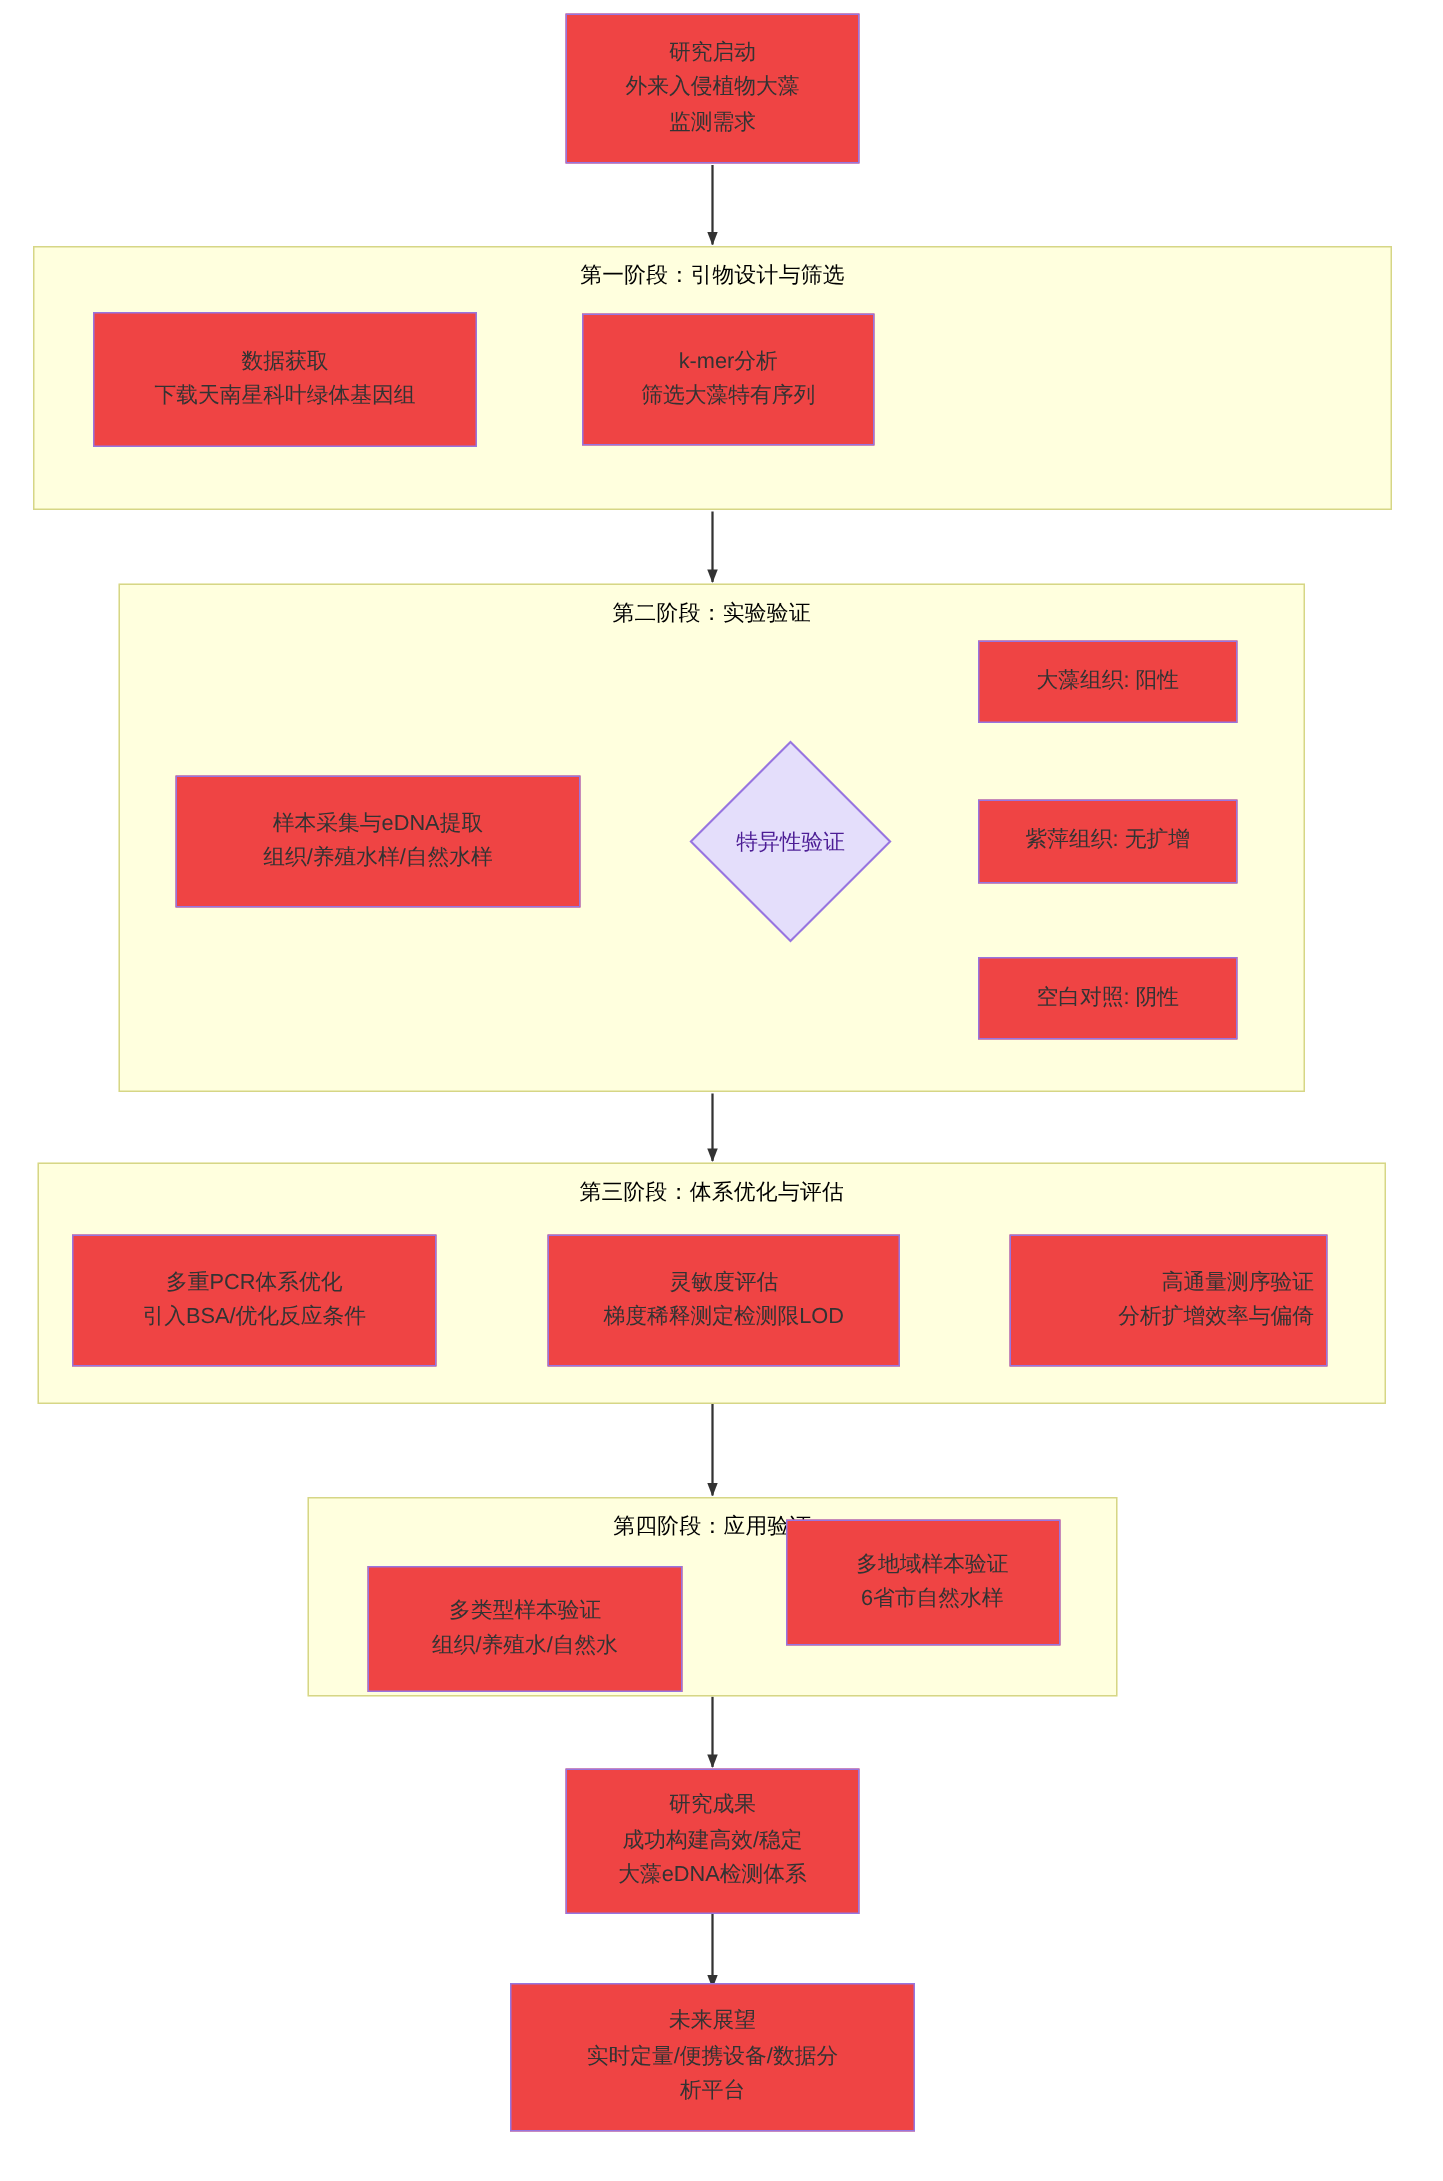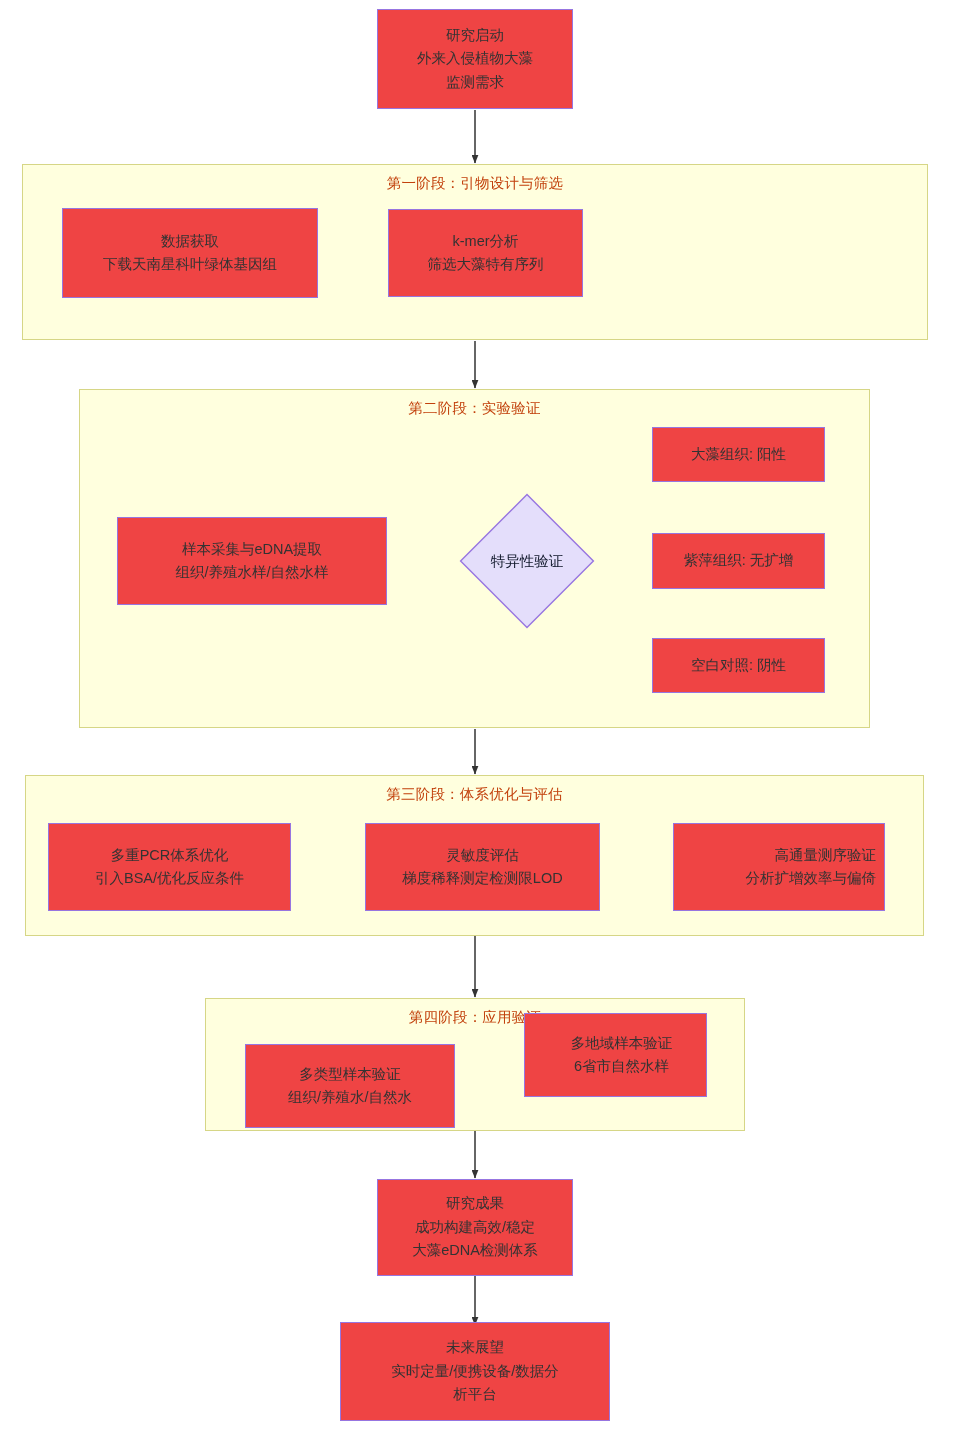--- a/index.html
+++ b/index.html
@@ -32,21 +32,21 @@
     border: 1.5px solid #d6d686;
     box-sizing: border-box;
   }
   .stage-label {
     position: absolute;
     left: 0;
     right: 0;
     top: 9px;
     text-align: center;
     font-size: 14.5px;
-    color: #c2410c;
+    color: #000000;
     letter-spacing: 0.2px;
   }
   .node {
     position: absolute;
     background: #ef4444;
     border: 1.4px solid #9775e0;
     box-sizing: border-box;
     display: flex;
     flex-direction: column;
     align-items: center;
@@ -66,21 +66,21 @@
   }
   .diamond .dshape {
     position: absolute;
     left: 0; top: 0;
     width: 100%; height: 100%;
   }
   .diamond .dlabel {
     position: relative;
     z-index: 2;
     font-size: 14.5px;
-    color: #0f172a;
+    color: #4c1d95;
     white-space: nowrap;
   }
 </style>
 </head>
 <body>
 
 <div id="canvas">
 
   <svg class="edges" viewBox="0 0 962 1454">
     <defs>

